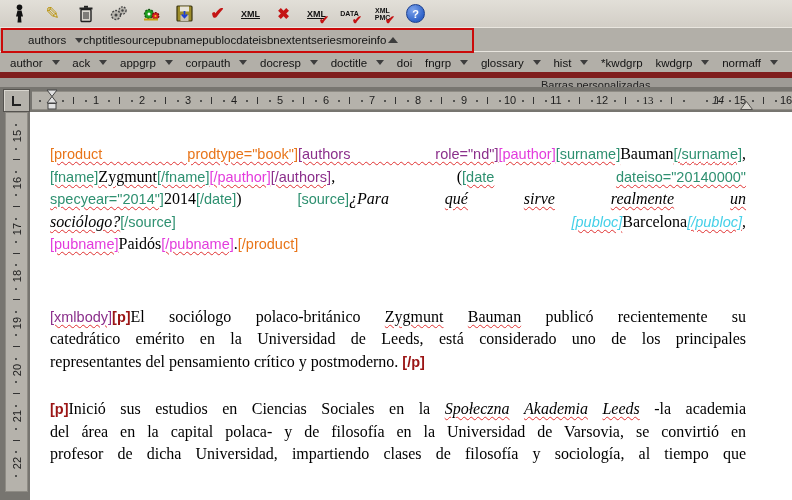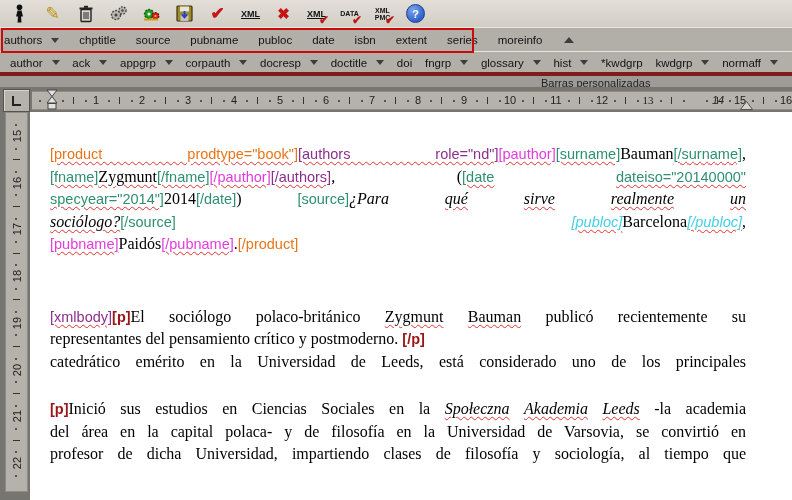--- a/index.html
+++ b/index.html
@@ -23,33 +23,33 @@
     font-size:12px;font-weight:bold;}
   .helpcirc{width:17px;height:17px;border-radius:50%;
     background:radial-gradient(circle at 35% 30%,#7ea4ec,#2f63c9 70%);
     color:#fff;font-size:11px;font-weight:bold;display:flex;align-items:center;
     justify-content:center;border:1px solid #1b3f8f;}
 
   
   .tagrow{position:absolute;left:0;right:0;background:#b2afa8;
     border-top:1px solid #e9e6df;border-bottom:1px solid #8f8c85;
     display:flex;align-items:center;color:#121212;font-size:11.5px;}
-  #tagbar1{top:27px;height:24px;padding-left:4px;gap:20px;}
+  #tagbar1{top:27px;height:24px;padding-left:28px;gap:0;}
   #tagbar2{top:51px;height:21px;justify-content:space-between;padding:0 14px 0 10px;}
   .tagitem{display:flex;align-items:center;white-space:nowrap;cursor:default;}
   .arr{width:0;height:0;border-left:4px solid transparent;border-right:4px solid transparent;
     border-top:5px solid #3d3d3d;margin-left:9px;display:inline-block;}
   .arrup{width:0;height:0;border-left:5px solid transparent;border-right:5px solid transparent;
     border-bottom:6px solid #3d3d3d;display:inline-block;margin-left:2px;}
   #redbox{position:absolute;left:1px;top:28px;width:469px;height:21px;
     border:2px solid var(--c-highlight_box);pointer-events:none;z-index:5;}
 
   
   #barras{position:absolute;top:72px;left:0;right:0;height:15px;background:#9e9b96;
-    border-top:4px solid #7f1d1d;border-bottom:1px solid #6e6c68;}
+    border-top:6px solid #7f1d1d;border-bottom:1px solid #6e6c68;}
   #barras span{position:absolute;left:541px;top:1px;font-size:11px;color:#222;}
 
   
   #rulerzone{position:absolute;top:87px;left:0;right:0;height:25px;background:#777570;}
   #cornerbox{position:absolute;left:3px;top:2px;width:25px;height:21px;background:#b5b2ab;
     border:1px solid #55534f;box-shadow:inset 1px 1px 0 #d9d6cf;display:flex;
     align-items:center;justify-content:center;}
   #cornerbox .L{width:7px;height:8px;border-left:2px solid #222;border-bottom:2px solid #222;}
   #hruler{position:absolute;left:32px;right:0;top:4px;height:17px;background:#b5b2ab;
     border-top:1px solid #8f8c85;border-bottom:1px solid #8f8c85;}
@@ -374,22 +374,22 @@
       <div class="block">
         <div class="line j"><span class="tag c-product w">[product prodtype="book"]</span><span class="tag c-authors w">[authors role="nd"]</span><span class="tag c-pauthor w">[pauthor]</span><span class="tag c-teal w">[surname]</span><span class="seg-body">Bauman</span><span class="tag c-teal w">[/surname]</span><span class="seg-body">,</span></div>
         <div class="line j"><span class="tag c-teal w">[fname]</span><span class="seg-body w">Zygmunt</span><span class="tag c-teal w">[/fname]</span><span class="tag c-pauthor w">[/pauthor]</span><span class="tag c-authors w">[/authors]</span><span class="seg-body">, </span><span class="seg-body">(</span><span class="tag c-teal w">[date</span><span class="seg-body"> </span><span class="tag c-teal w">dateiso="20140000"</span></div>
         <div class="line j"><span class="tag c-teal w">specyear="2014"]</span><span class="seg-body">2014</span><span class="tag c-teal">[/date]</span><span class="seg-body">) </span><span class="tag c-teal">[source]</span><span class="seg-it">¿Para</span><span class="seg-body"> </span><span class="seg-it w">qué</span><span class="seg-body"> </span><span class="seg-it w">sirve</span><span class="seg-body"> </span><span class="seg-it w">realmente</span><span class="seg-body"> </span><span class="seg-it w">un</span></div>
         <div class="line j"><span class="seg-it w">sociólogo?</span><span class="tag c-teal">[/source]</span><span class="seg-body"> </span><span class="tag c-publoc w">[publoc]</span><span class="seg-body">Barcelona</span><span class="tag c-publoc w">[/publoc]</span><span class="seg-body">,</span></div>
         <div class="line"><span class="tag c-pauthor w">[pubname]</span><span class="seg-body">Paidós</span><span class="tag c-pauthor w">[/pubname]</span><span class="seg-body">.</span><span class="tag c-product">[/product]</span></div>
       </div>
       <div class="gap-large"></div>
       <div class="block">
         <div class="line j"><span class="tag c-authors w">[xmlbody]</span><span class="tag c-p">[p]</span><span class="seg-body">El sociólogo polaco-británico </span><span class="seg-body w">Zygmunt</span><span class="seg-body"> </span><span class="seg-body w">Bauman</span><span class="seg-body"> publicó recientemente su</span></div>
+        <div class="line j"><span class="seg-body">catedrático emérito en la Universidad de Leeds, está considerado uno de los principales</span></div>
         <div class="line"><span class="seg-body">representantes del pensamiento crítico y postmoderno. </span><span class="tag c-p">[/p]</span></div>
-        <div class="line j"><span class="seg-body">catedrático emérito en la Universidad de Leeds, está considerado uno de los principales</span></div>
       </div>
       <div class="gap-small"></div>
       <div class="block">
         <div class="line j"><span class="tag c-p">[p]</span><span class="seg-body">Inició sus estudios en Ciencias Sociales en la </span><span class="seg-it w">Społeczna</span><span class="seg-body"> </span><span class="seg-it w">Akademia</span><span class="seg-body"> </span><span class="seg-it w">Leeds</span><span class="seg-body"> -la academia</span></div>
         <div class="line j"><span class="seg-body">del área en la capital polaca- y de filosofía en la Universidad de Varsovia, se convirtió en</span></div>
         <div class="line j"><span class="seg-body">profesor de dicha Universidad, impartiendo clases de filosofía y sociología, al tiempo que</span></div>
       </div>
     </div>
 </div>
 

